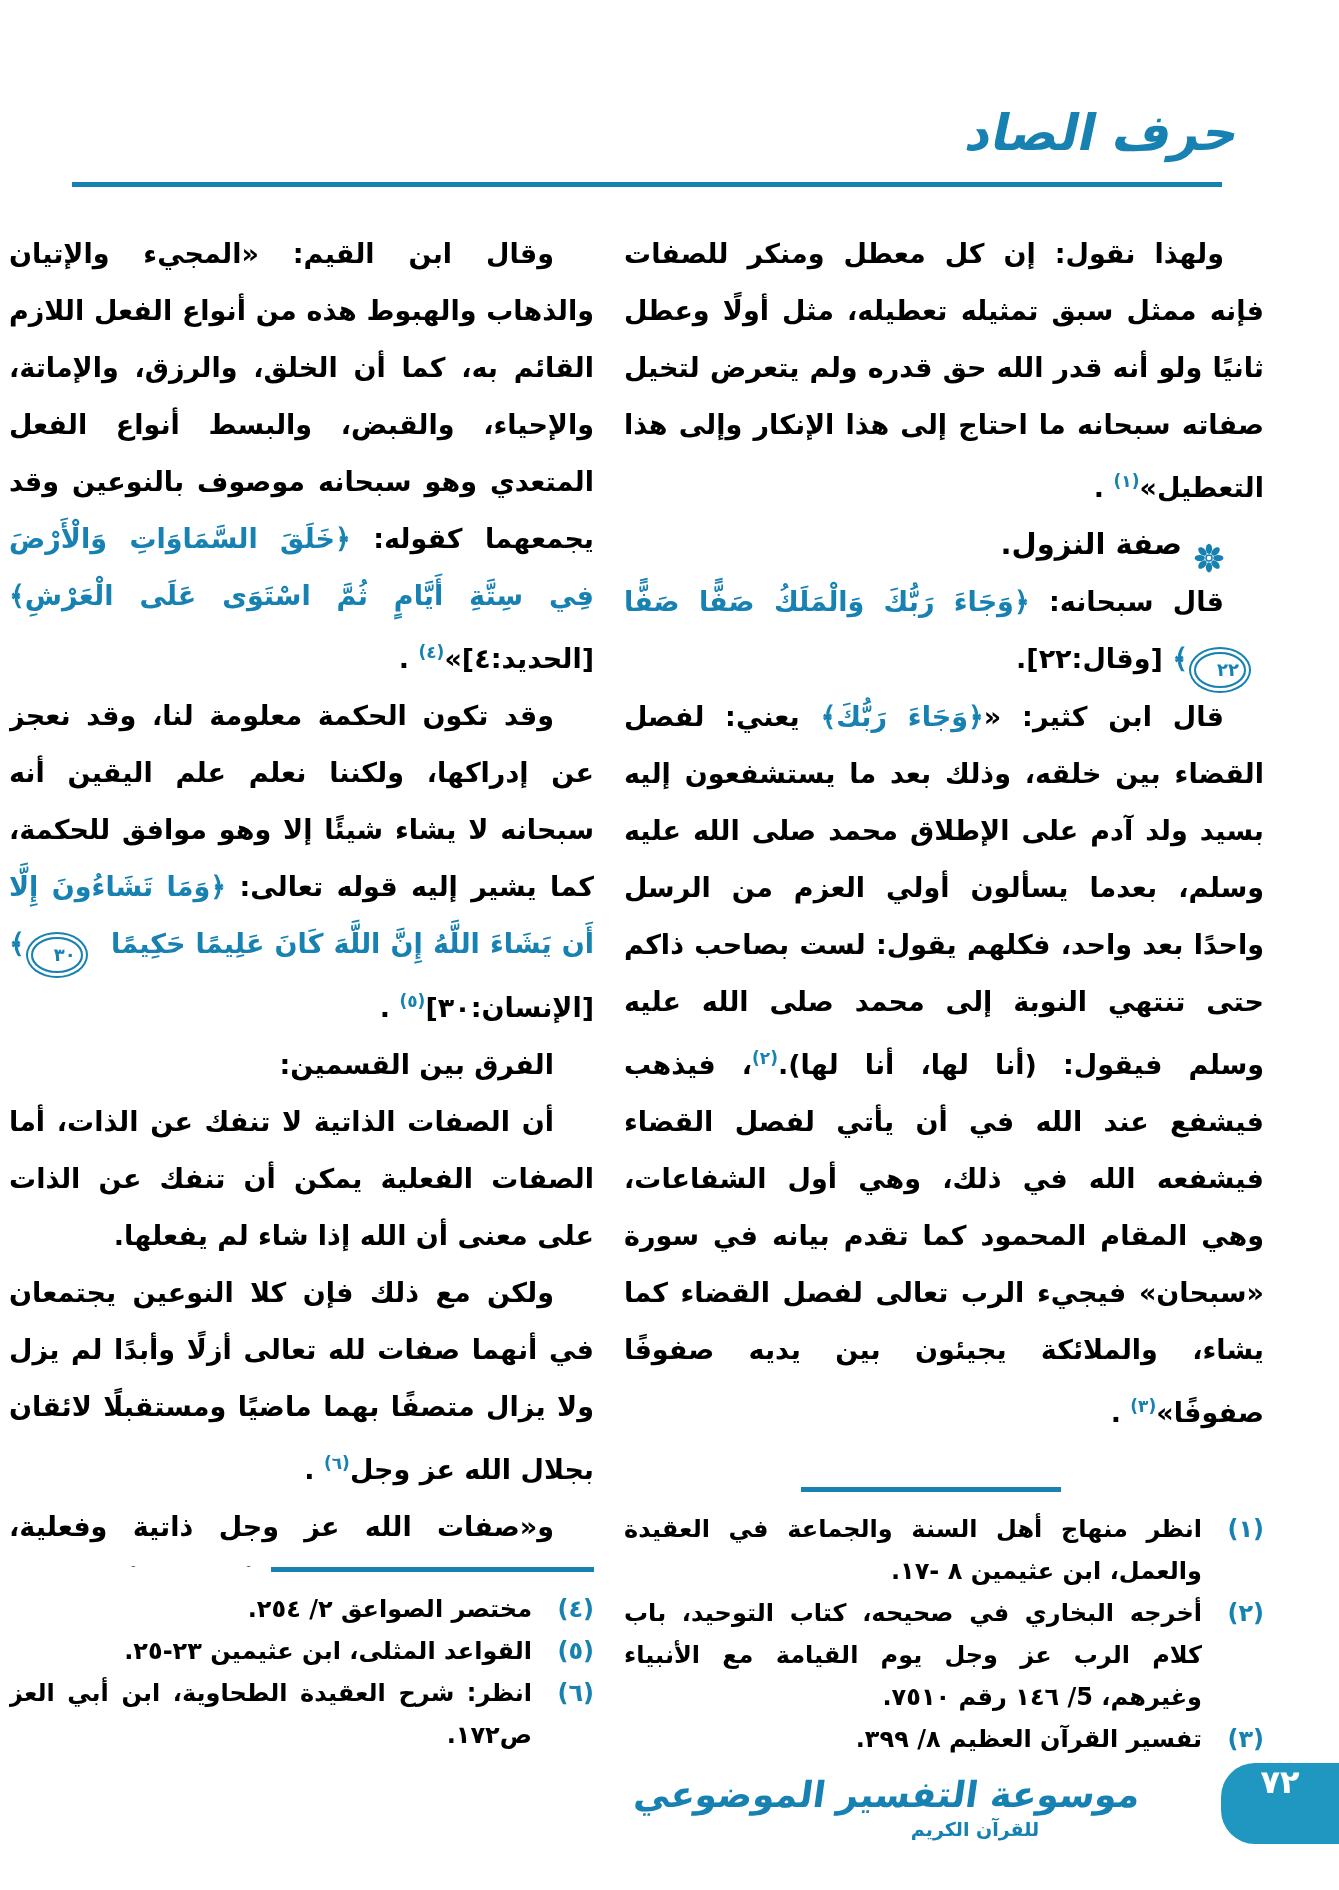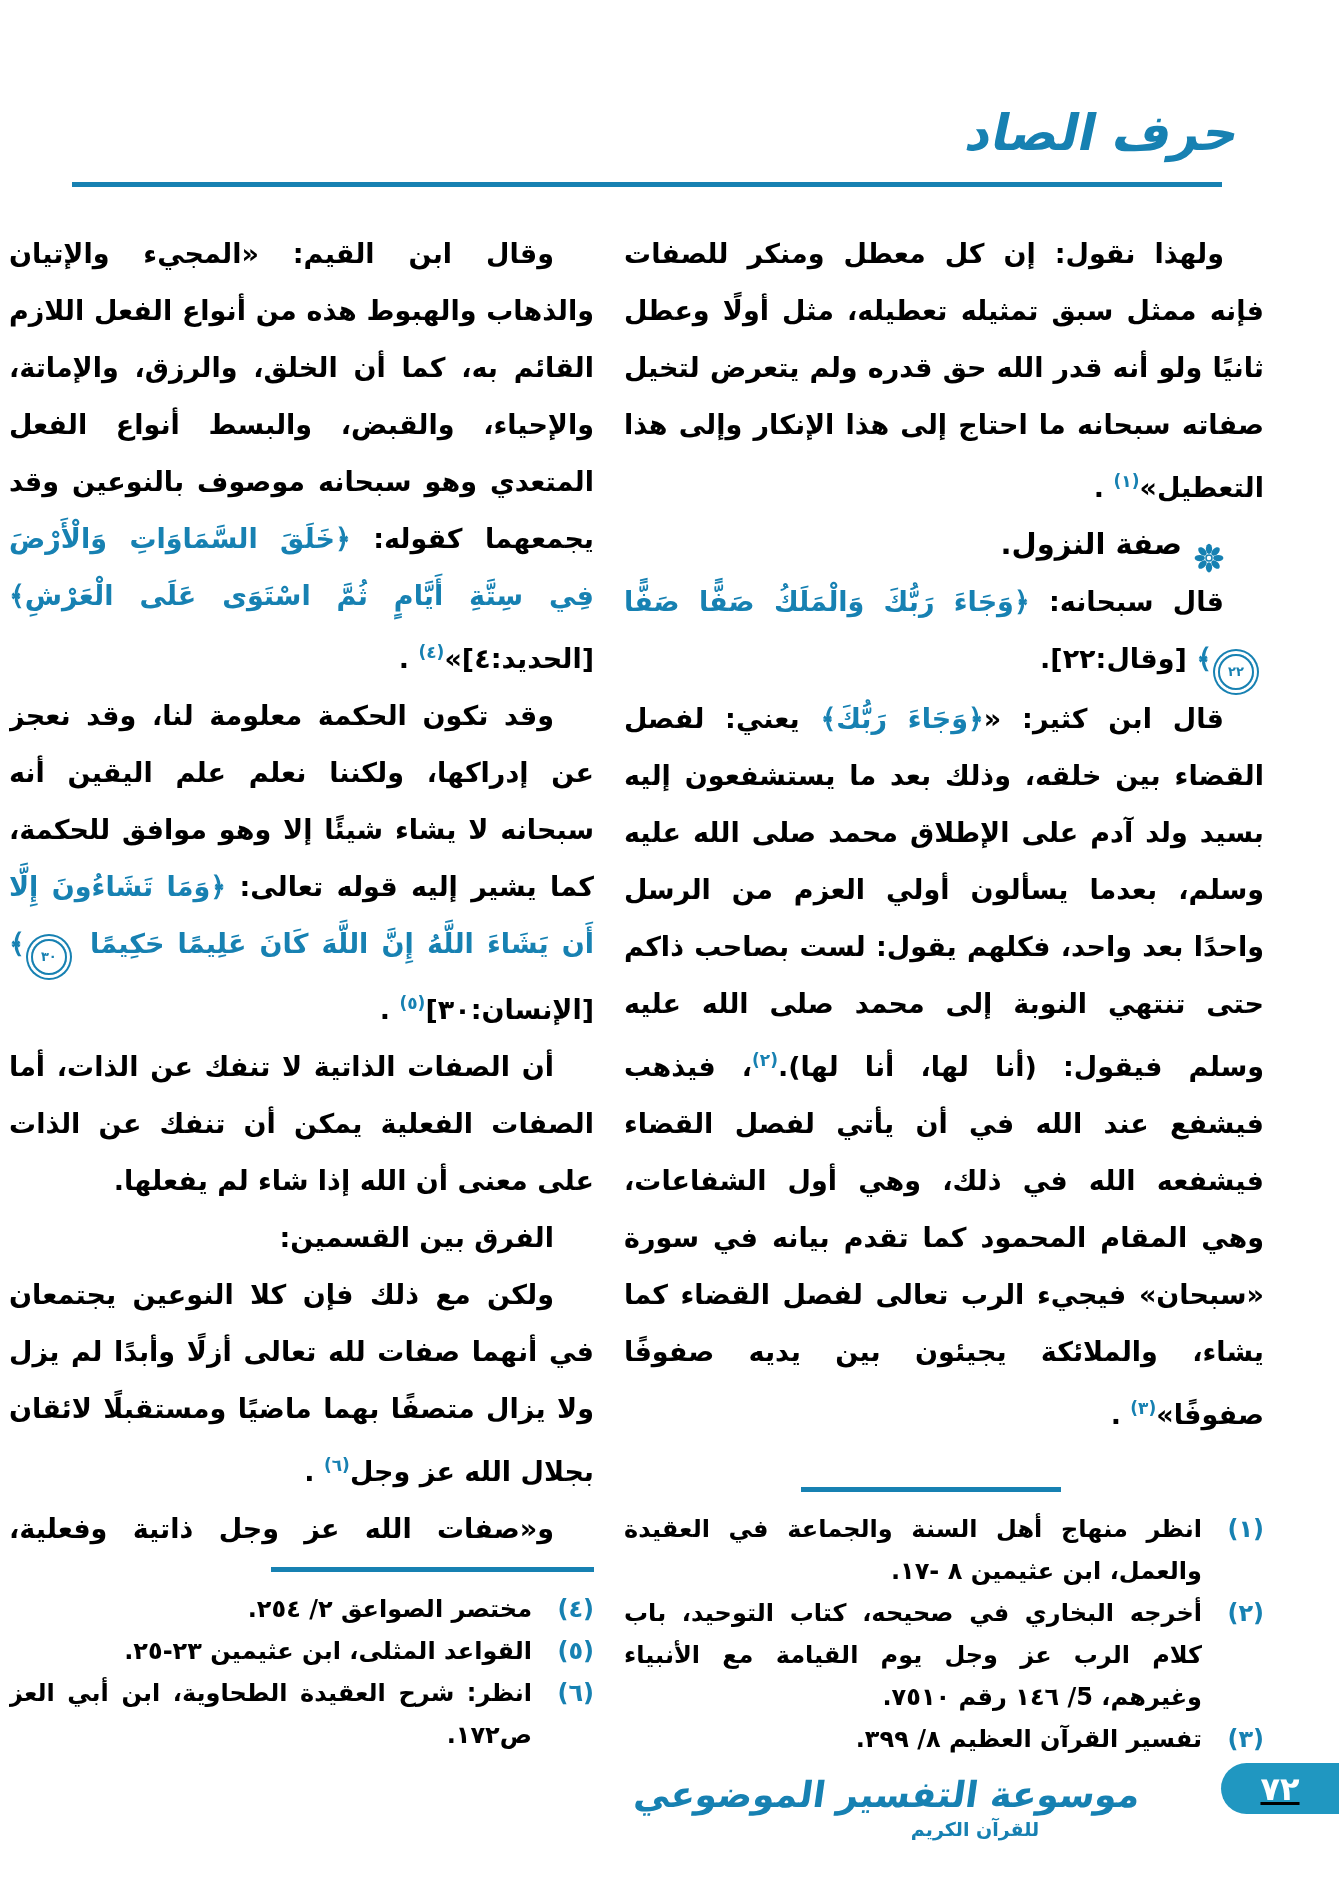--- a/index.html
+++ b/index.html
@@ -26,41 +26,41 @@
   .fnref{color:var(--accent);font-size:17px;font-weight:700;}
   .heading-line{margin:0;display:flex;align-items:flex-end;gap:12px;padding-right:40px;height:57px;}
   .heading-text{font-weight:700;font-size:29px;}
   .flower{width:30px;height:30px;color:var(--accent);flex:none;}
   .bold-inline{font-weight:700;}
   .heading-bold{font-weight:700;}
   .ayah-num{
     display:inline-flex;align-items:center;justify-content:center;
     width:32px;height:32px;border:2px solid var(--accent);border-radius:50%;
     box-shadow:0 0 0 3px #fff,0 0 0 5px var(--accent);
-    color:var(--accent);font-size:13px;line-height:1;vertical-align:-8px;
-    margin:0 10px 0 6px;text-indent:0;
+    color:var(--accent);font-size:18px;line-height:1;vertical-align:-8px;
+    margin:0 18px 0 6px;text-indent:0;padding-left:16px;
   }
   
   .footnotes{position:absolute;right:0;left:0;background:#fff;z-index:2;
              font-size:24px;line-height:42px;font-weight:700;}
   .fn-rule{height:5px;background:var(--accent);margin-bottom:16px;}
   .col-right .footnotes{top:1262px;}
   .col-right .fn-rule{width:260px;margin-right:203px;margin-left:auto;}
   .col-left .footnotes{top:1342px;}
   .col-left .fn-rule{width:323px;margin-right:0;margin-left:auto;}
   .fn-row{display:flex;gap:12px;align-items:flex-start;}
   .fn-num{color:var(--accent);flex:none;min-width:50px;text-align:right;}
   .fn-text{flex:1;text-align:justify;}
   
   .logo{position:absolute;top:1772px;right:199px;width:330px;text-align:center;color:var(--accent);}
   .logo-main{font-size:36px;font-weight:700;transform:skewX(-8deg);line-height:1.25;white-space:nowrap;}
   .logo-sub{font-size:19px;font-weight:700;margin-top:1px;}
   .page-pill{
-    position:absolute;top:1763px;right:0;width:118px;height:51px;background:var(--pill);
-    border-radius:34px 0 0 34px;display:flex;align-items:center;justify-content:center;text-decoration:underline;
+    position:absolute;top:1763px;right:0;width:118px;height:81px;background:var(--pill);
+    border-radius:34px 0 0 34px;display:flex;justify-content:center;
   }
   .page-pill span{color:#fff;font-size:32px;font-weight:700;}
 </style>
 </head>
 <body>
 
 <div class="page">
 
   <div class="header-title">حرف الصاد</div>
   <div class="header-rule"></div>
@@ -106,23 +106,23 @@
           <span class="fn-text">تفسير القرآن العظيم ٨/ ٣٩٩.</span>
         </div>
       </div>
     </section>
 
     <section class="col col-left">
       <p class="para"><span>وقال ابن القيم: «المجيء والإتيان والذهاب والهبوط هذه من أنواع الفعل اللازم القائم به، كما أن الخلق، والرزق، والإماتة، والإحياء، والقبض، والبسط أنواع الفعل المتعدي وهو سبحانه موصوف بالنوعين وقد يجمعهما كقوله: </span><span class="quran">﴿خَلَقَ السَّمَاوَاتِ وَالْأَرْضَ فِي سِتَّةِ أَيَّامٍ ثُمَّ اسْتَوَى عَلَى الْعَرْشِ﴾</span><span> [الحديد:٤]»</span><sup class="fnref">(٤)</sup><span> .</span></p>
 
       <p class="para"><span>وقد تكون الحكمة معلومة لنا، وقد نعجز عن إدراكها، ولكننا نعلم علم اليقين أنه سبحانه لا يشاء شيئًا إلا وهو موافق للحكمة، كما يشير إليه قوله تعالى: </span><span class="quran">﴿وَمَا تَشَاءُونَ إِلَّا أَن يَشَاءَ اللَّهُ إِنَّ اللَّهَ كَانَ عَلِيمًا حَكِيمًا </span><span class="ayah-num">٣٠</span><span class="quran">﴾</span><span> [الإنسان:٣٠]</span><sup class="fnref">(٥)</sup><span> .</span></p>
 
+      <p class="para heading-bold">الفرق بين القسمين:</p>
+
       <p class="para">أن الصفات الذاتية لا تنفك عن الذات، أما الصفات الفعلية يمكن أن تنفك عن الذات على معنى أن الله إذا شاء لم يفعلها.</p>
-
-      <p class="para heading-bold">الفرق بين القسمين:</p>
 
       <p class="para"><span>ولكن مع ذلك فإن كلا النوعين يجتمعان في أنهما صفات لله تعالى أزلًا وأبدًا لم يزل ولا يزال متصفًا بهما ماضيًا ومستقبلًا لائقان بجلال الله عز وجل</span><sup class="fnref">(٦)</sup><span> .</span></p>
 
       <p class="para">و«صفات الله عز وجل ذاتية وفعلية، والصفات الفعلية متعلقة بأفعاله، وأفعاله لا</p>
 
       <div class="footnotes">
         <div class="fn-rule"></div>
         <div class="fn-row">
           <span class="fn-num">(٤)</span>
           <span class="fn-text">مختصر الصواعق ٢/ ٢٥٤.</span>

